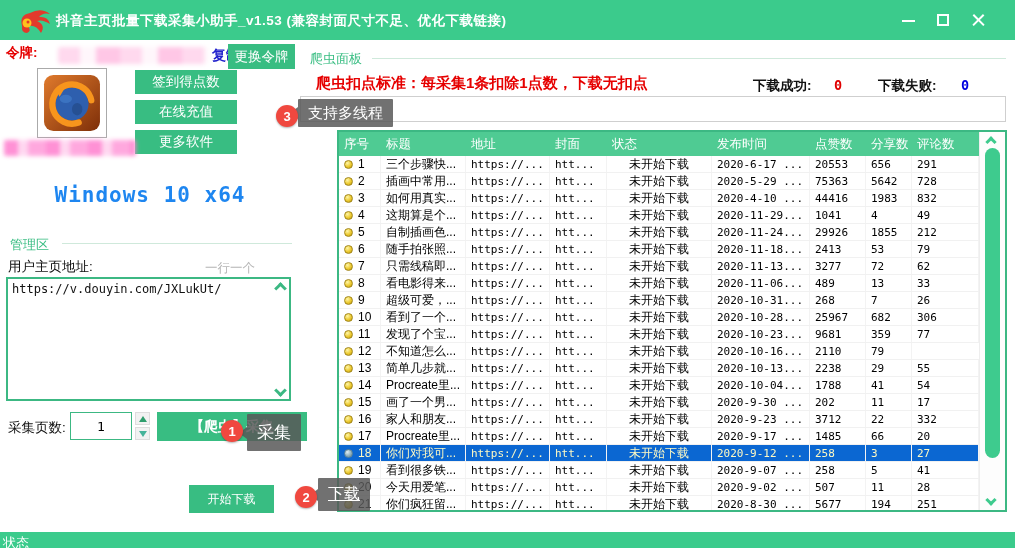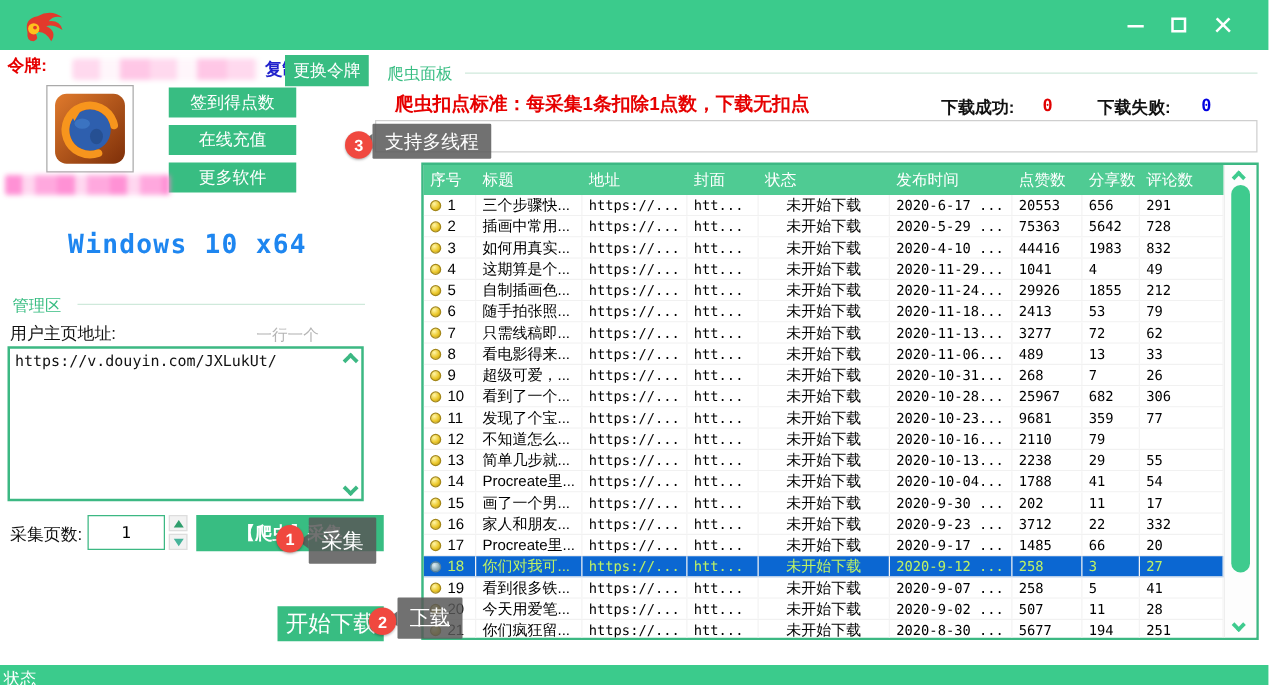--- a/index.html
+++ b/index.html
@@ -65,21 +65,21 @@
   .spinner { position:absolute; left:135px; top:412px; width:15px; height:28px; }
   .spin-btn { position:absolute; left:0; width:15px; height:13px; background:#f2f2f2; border:1px solid #ddd;
       display:flex; align-items:center; justify-content:center; cursor:pointer; }
   .spin-up { top:0; } .spin-dn { top:15px; }
   .tri-up { width:0; height:0; border-left:4px solid transparent; border-right:4px solid transparent; border-bottom:6px solid #2f9e6d; }
   .tri-dn { width:0; height:0; border-left:4px solid transparent; border-right:4px solid transparent; border-top:6px solid #46b39a; }
 
   .btn-crawl { left:157px; top:412px; width:150px; height:29px; font-size:14px; font-weight:bold; }
   .example-text { position:absolute; left:10px; top:457px; color:#8a8a8a; font-size:12px;
       font-family:"DejaVu Sans Mono", monospace; }
-  .btn-download { left:222px; top:485px; width:85px; height:28px; font-size:18px; }
+  .btn-download { left:189px; top:485px; width:85px; height:28px; font-size:12px; }
 
   
   .badge { position:absolute; width:22px; height:22px; border-radius:50%; background:#F0483F; color:#fff;
       font-size:13px; font-weight:bold; display:flex; align-items:center; justify-content:center;
       box-shadow:0 1px 2px rgba(0,0,0,.3); z-index:40; }
   .badge-3 { left:276px; top:105px; }
   .badge-1 { left:221px; top:420px; }
   .badge-2 { left:295px; top:486px; }
 
   .tooltip { position:absolute; background:rgba(88,88,88,.85); color:#fff; display:flex; align-items:center;
@@ -101,21 +101,21 @@
   .url-input { position:absolute; left:300px; top:96px; width:706px; height:26px; border:1px solid #cfcfcf;
       background:#fff; outline:none; font-size:13px; padding:0 6px; }
 
   
   .table { position:absolute; left:337px; top:130px; width:670px; height:382px; border:2px solid #3CB883; background:#fff; }
   .thead { position:absolute; left:0; top:0; right:26px; height:24px; background:#4FCB93; display:flex; }
   .th { color:#fff; font-size:12.5px; display:flex; align-items:center; padding-left:5px; overflow:hidden; white-space:nowrap; }
   .tbody { position:absolute; left:0; top:24px; right:26px; bottom:0; overflow:hidden; }
   .trow { display:flex; height:17px; border-bottom:1px solid #f1f1f1; background:#fff; cursor:default; }
   .trow.selected { background:#0B67D2; }
-  .trow.selected .td { color:#bef264; }
+  .trow.selected .td { color:#fef9c3; }
   .td { font-size:12px; color:#000; display:flex; align-items:center; padding-left:5px; overflow:hidden;
         white-space:nowrap; border-right:1px solid #f3f3f3; }
   .td.mono { font-family:"DejaVu Sans Mono", monospace; font-size:11px; }
   .td.center { justify-content:center; padding-left:0; }
   .ball { width:9px; height:9px; border-radius:50%; margin-right:5px; flex:none;
       background:radial-gradient(circle at 35% 30%, #fff6a8, #ecc92e 55%, #b5930c); border:1px solid #a3871a; }
   .ball.sel { background:radial-gradient(circle at 35% 30%, #dfeef5, #8fb0bd 55%, #5f8496); border:1px solid #5f8496; }
 
   
   .vscroll { position:absolute; top:0; right:0; width:26px; bottom:0; background:#fdfdfd; border-left:1px solid #eee; }
@@ -132,20 +132,21 @@
 <body>
 
 <div class="window">
 
   <div class="titlebar">
     <svg class="logo" viewBox="0 0 40 30">
       <path d="M6 20 Q3 9 14 7 Q25 1 34 8 Q27 6 23 11 Q32 10 34 18 Q26 13 21 15 Q30 19 25 27 Q20 18 12 20 Q16 25 11 27 Q5 27 6 20Z" fill="#E23A2C"></path>
       <circle cx="11" cy="17" r="4.5" fill="#FFC21C"></circle>
       <circle cx="12" cy="16" r="1.5" fill="#E23A2C"></circle>
     </svg>
+    <span class="title-text">抖音主页批量下载采集小助手_v1.53 (兼容封面尺寸不足、优化下载链接)</span>
     <div class="winctl ctl-min">
         <div class="bar"></div>
       </div>
     <div class="winctl ctl-max">
         <div class="sq"></div>
       </div>
     <div class="winctl ctl-close">
         <div class="x1"></div>
         <div class="x2"></div>
       </div>

